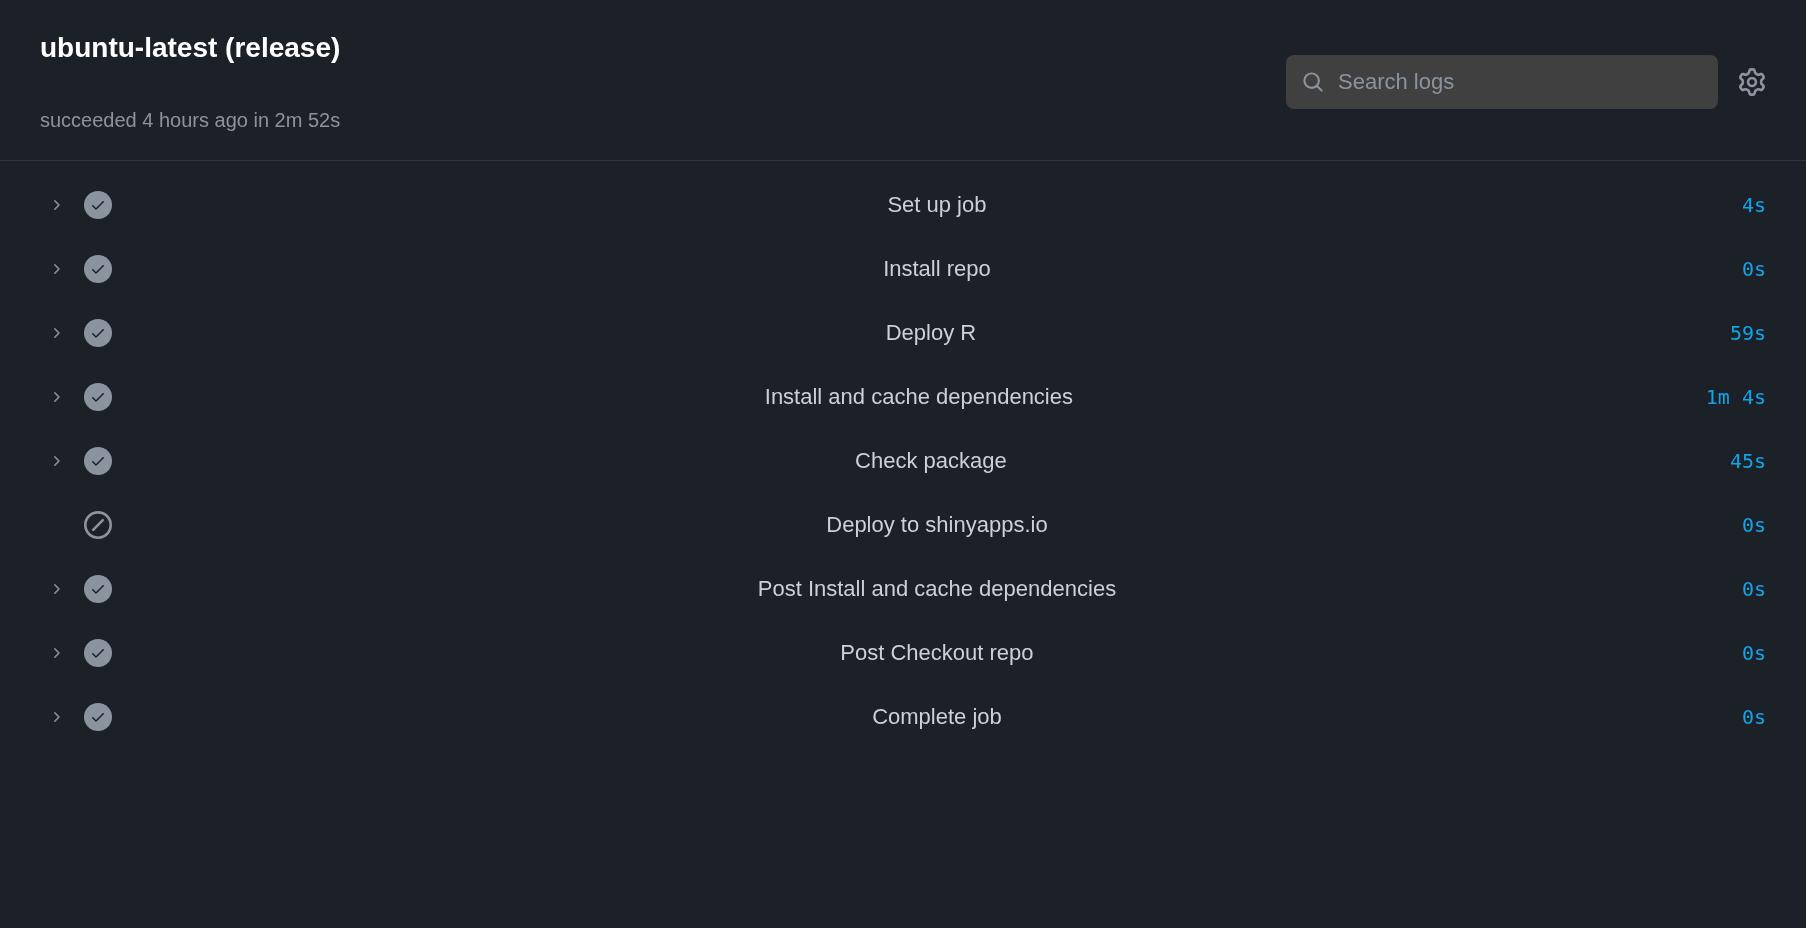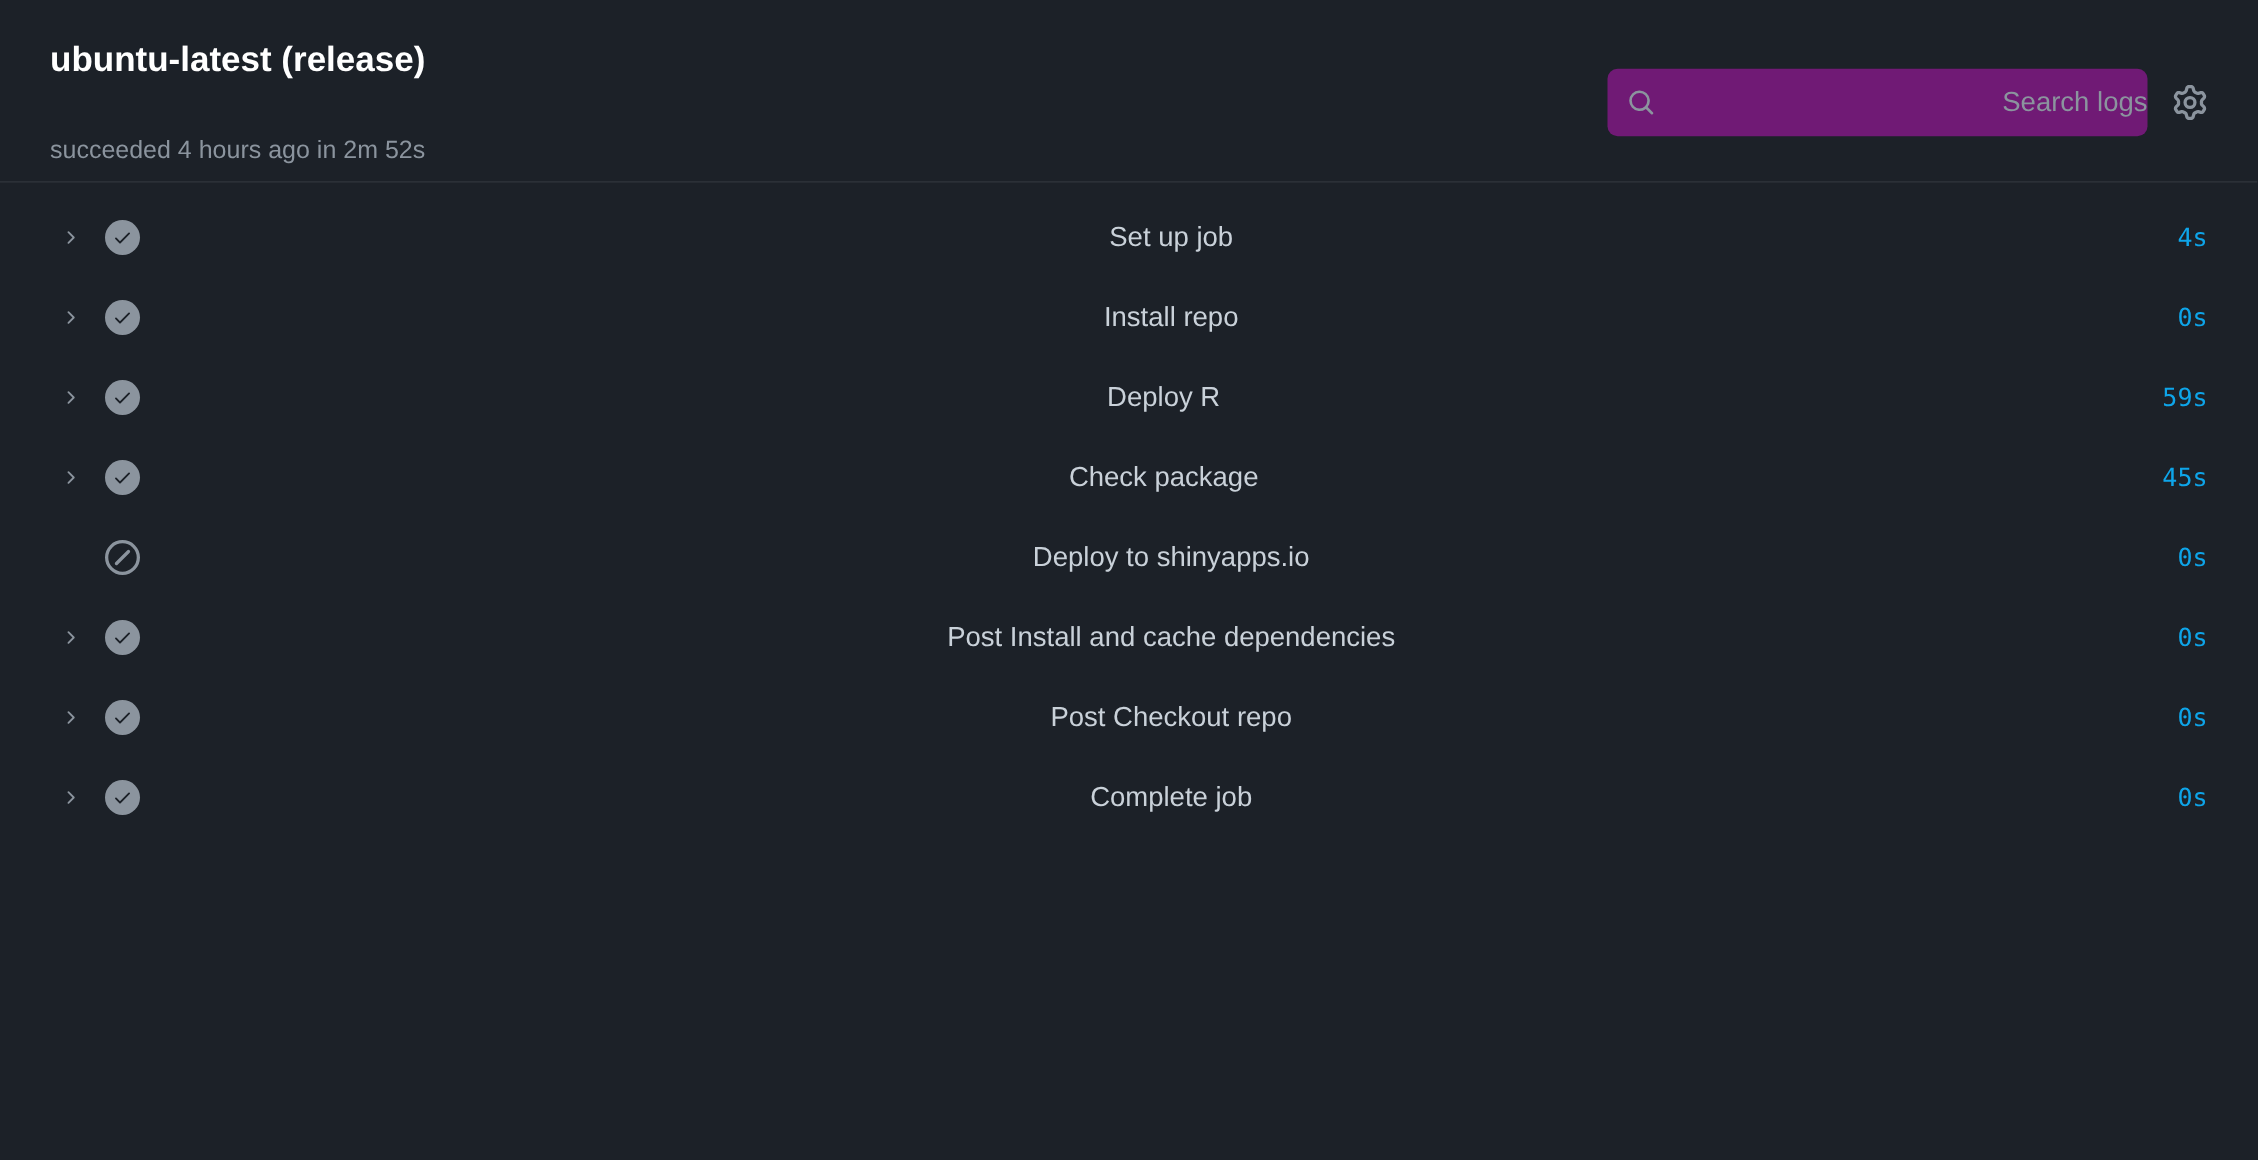--- a/index.html
+++ b/index.html
@@ -13,21 +13,21 @@
       font-family: -apple-system, BlinkMacSystemFont, "Segoe UI", Helvetica, Arial, sans-serif;
       width: 1806px;
       height: 928px;
       border-radius: 12px;
       overflow: hidden;
     }
     .header {
       display: flex;
       justify-content: space-between;
       align-items: center;
-      padding: 32px 40px 13px 40px;
+      padding: 32px 40px 28px 40px;
       border-bottom: 1px solid #30363d;
     }
     .header-left {
       display: flex;
       flex-direction: column;
       gap: 6px;
     }
     .job-title {
       font-size: 28px;
       font-weight: 700;
@@ -52,28 +52,27 @@
       left: 16px;
       top: 50%;
       transform: translateY(-50%);
       width: 22px;
       height: 22px;
       color: #8b949e;
     }
     .search-input {
       width: 100%;
       height: 54px;
-      background-color: #701a75;
+      background-color: #404040;
       border: none;
       border-radius: 8px;
       padding-left: 52px;
       font-size: 22px;
       color: #c9d1d9;
       outline: none;
-      text-align: right;
     }
     .search-input::placeholder {
       color: #8b949e;
     }
     .gear-icon {
       width: 28px;
       height: 28px;
       color: #8b949e;
       cursor: pointer;
     }
@@ -227,20 +226,36 @@
           <path d="M6.22 3.22a.75.75 0 0 1 1.06 0l4.25 4.25a.75.75 0 0 1 0 1.06l-4.25 4.25a.751.751 0 0 1-1.042-.018.751.751 0 0 1-.018-1.042L9.94 8 6.22 4.28a.75.75 0 0 1 0-1.06Z"></path>
         </svg>
       </span>
       <span class="status-icon">
         <span class="status-check">
           <svg viewBox="0 0 16 16" fill="currentColor">
             <path d="M13.78 4.22a.75.75 0 0 1 0 1.06l-7.25 7.25a.75.75 0 0 1-1.06 0L2.22 9.28a.751.751 0 0 1 .018-1.042.751.751 0 0 1 1.042-.018L6 10.94l6.72-6.72a.75.75 0 0 1 1.06 0Z"></path>
           </svg>
         </span>
       </span>
+      <span class="step-name">Install and cache dependencies</span>
+      <span class="step-duration">1m 4s</span>
+    </div>
+    <div class="step-row">
+      <span class="chevron">
+        <svg viewBox="0 0 16 16" fill="currentColor">
+          <path d="M6.22 3.22a.75.75 0 0 1 1.06 0l4.25 4.25a.75.75 0 0 1 0 1.06l-4.25 4.25a.751.751 0 0 1-1.042-.018.751.751 0 0 1-.018-1.042L9.94 8 6.22 4.28a.75.75 0 0 1 0-1.06Z"></path>
+        </svg>
+      </span>
+      <span class="status-icon">
+        <span class="status-check">
+          <svg viewBox="0 0 16 16" fill="currentColor">
+            <path d="M13.78 4.22a.75.75 0 0 1 0 1.06l-7.25 7.25a.75.75 0 0 1-1.06 0L2.22 9.28a.751.751 0 0 1 .018-1.042.751.751 0 0 1 1.042-.018L6 10.94l6.72-6.72a.75.75 0 0 1 1.06 0Z"></path>
+          </svg>
+        </span>
+      </span>
       <span class="step-name">Check package</span>
       <span class="step-duration">45s</span>
     </div>
     <div class="step-row">
       <span class="chevron-placeholder"></span>
       <span class="status-icon">
         <span class="status-skip">
           <svg viewBox="0 0 16 16" fill="currentColor">
             <path d="M8 0a8 8 0 1 1 0 16A8 8 0 0 1 8 0ZM1.5 8a6.5 6.5 0 1 0 13 0 6.5 6.5 0 0 0-13 0Zm9.78-2.22-5.5 5.5a.749.749 0 0 1-1.275-.326.749.749 0 0 1 .215-.734l5.5-5.5a.751.751 0 0 1 1.042.018.751.751 0 0 1 .018 1.042Z"></path>
           </svg>

